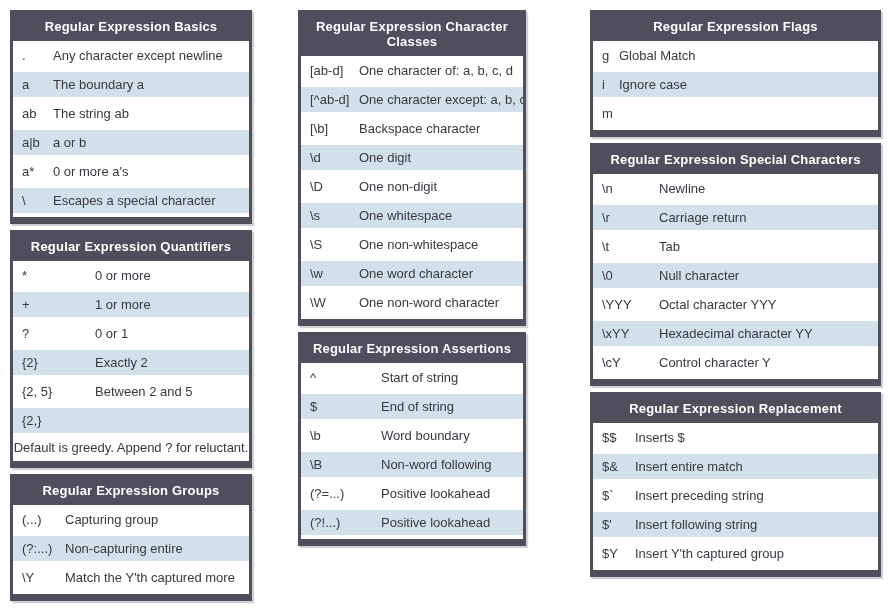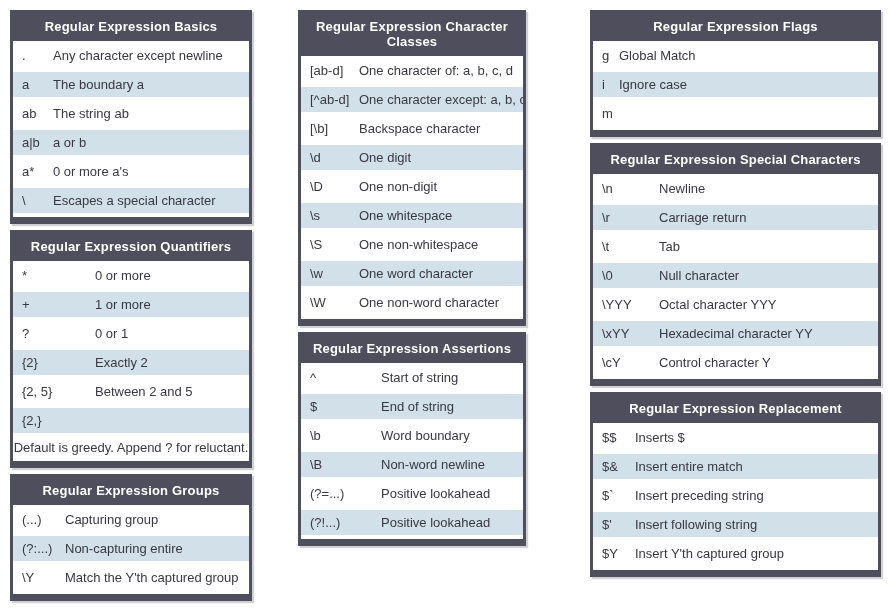--- a/index.html
+++ b/index.html
@@ -133,21 +133,21 @@
         <div class="row">
           <span class="cell key">(...)</span>
           <span class="cell desc">Capturing group</span>
         </div>
         <div class="row">
           <span class="cell key">(?:...)</span>
           <span class="cell desc">Non-capturing entire</span>
         </div>
         <div class="row">
           <span class="cell key">\Y</span>
-          <span class="cell desc">Match the Y'th captured group</span>
+          <span class="cell desc">Match the Y'th captured more</span>
         </div>
       </div>
   </section>
 
 </div>
 
 <div class="col" id="col-middle">
 
   <section class="card" style="--keyw:58px">
     <header class="card-header">Regular Expression Character Classes</header>
@@ -201,21 +201,21 @@
         <div class="row">
           <span class="cell key">$</span>
           <span class="cell desc">End of string</span>
         </div>
         <div class="row">
           <span class="cell key">\b</span>
           <span class="cell desc">Word boundary</span>
         </div>
         <div class="row">
           <span class="cell key">\B</span>
-          <span class="cell desc">Non-word newline</span>
+          <span class="cell desc">Non-word following</span>
         </div>
         <div class="row">
           <span class="cell key">(?=...)</span>
           <span class="cell desc">Positive lookahead</span>
         </div>
         <div class="row">
           <span class="cell key">(?!...)</span>
           <span class="cell desc">Positive lookahead</span>
         </div>
       </div>

